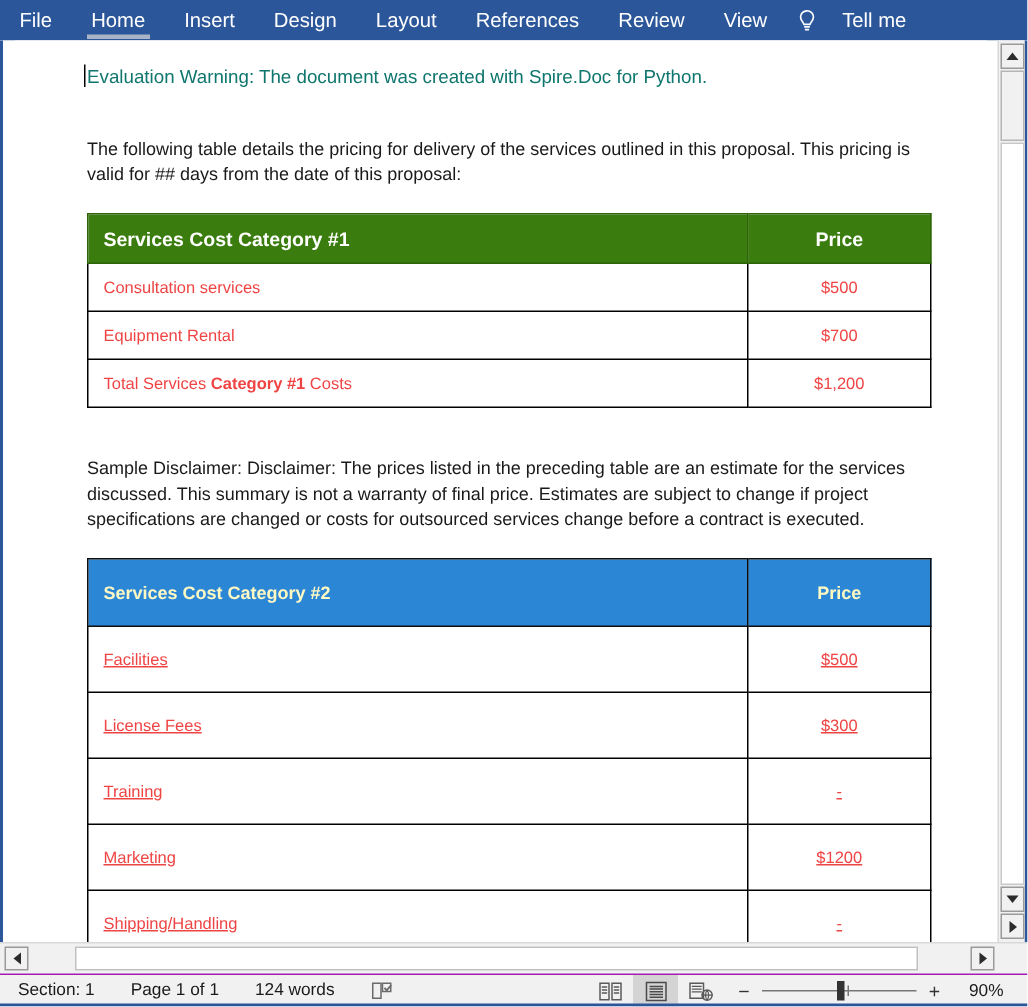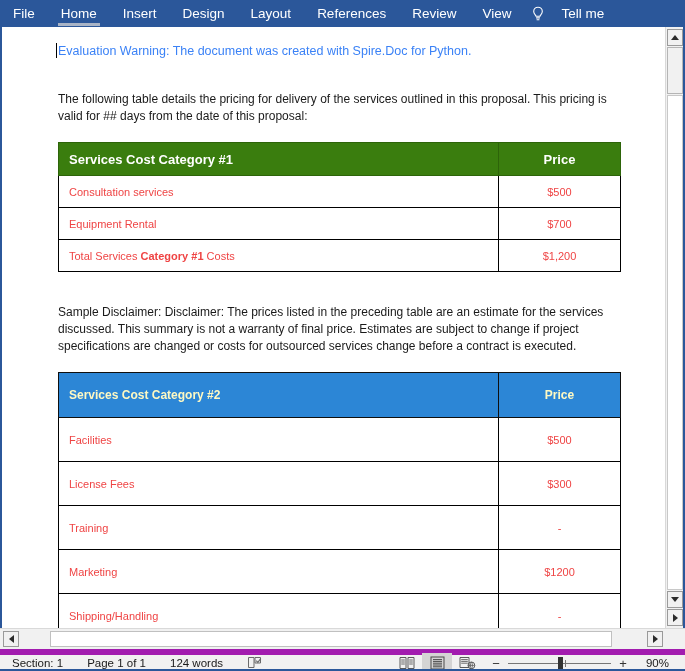--- a/index.html
+++ b/index.html
@@ -75,21 +75,21 @@
     background: #ffffff;
     box-sizing: border-box;
     overflow: hidden;
   }
   .page-inner {
     padding: 12px 27px 0 48px;
     box-sizing: border-box;
   }
 
   .warning {
-    color: #3b82f6;
+    color: #0f766e;
     font-size: 12.5px;
     font-family: "Liberation Sans", sans-serif;
     margin: 4px 0 0 0;
     line-height: 16px;
     position: relative;
   }
   .caret {
     position: absolute;
     left: -2px; top: 0px;
     width: 1px; height: 15px;
@@ -136,21 +136,21 @@
   .t1 td { height: 31px; }
 
   .t2 .hdr th {
     background: #2c86d6;
     color: #fef9c3;
     font-weight: bold;
     font-size: 12px;
     height: 44px;
     border: 1px solid #0f0f0f;
   }
-  .t2 td { height: 43px; }
+  .t2 td { height: 43px; text-decoration: underline; }
 
   .bold { font-weight: bold; }
 
   
   .vscroll {
     position: absolute;
     top: 27px; right: 2px;
     width: 18px; height: 601px;
     background: #f1f1f1;
     border-left: 1px solid #d9d9d9;
@@ -237,21 +237,21 @@
     border: 1px solid #c0c0c0;
     box-sizing: border-box;
   }
 
   
   .statusbar {
     position: absolute;
     left: 0; top: 649px;
     width: 685px; height: 22px;
     background: #f1f1f1;
-    border-top: 6px solid #a21caf;
+    border-top: 1px solid #a21caf;
     box-sizing: border-box;
     display: flex; align-items: center;
     font-size: 11.5px;
     color: #1a1a1a;
   }
   .st-item { padding: 0 12px; white-space: nowrap; line-height: 21px; }
   .st-left { display: flex; align-items: center; }
   .st-right { margin-left: auto; display: flex; align-items: center; padding-right: 6px; }
   .viewbtn {
     width: 30px; height: 21px;

